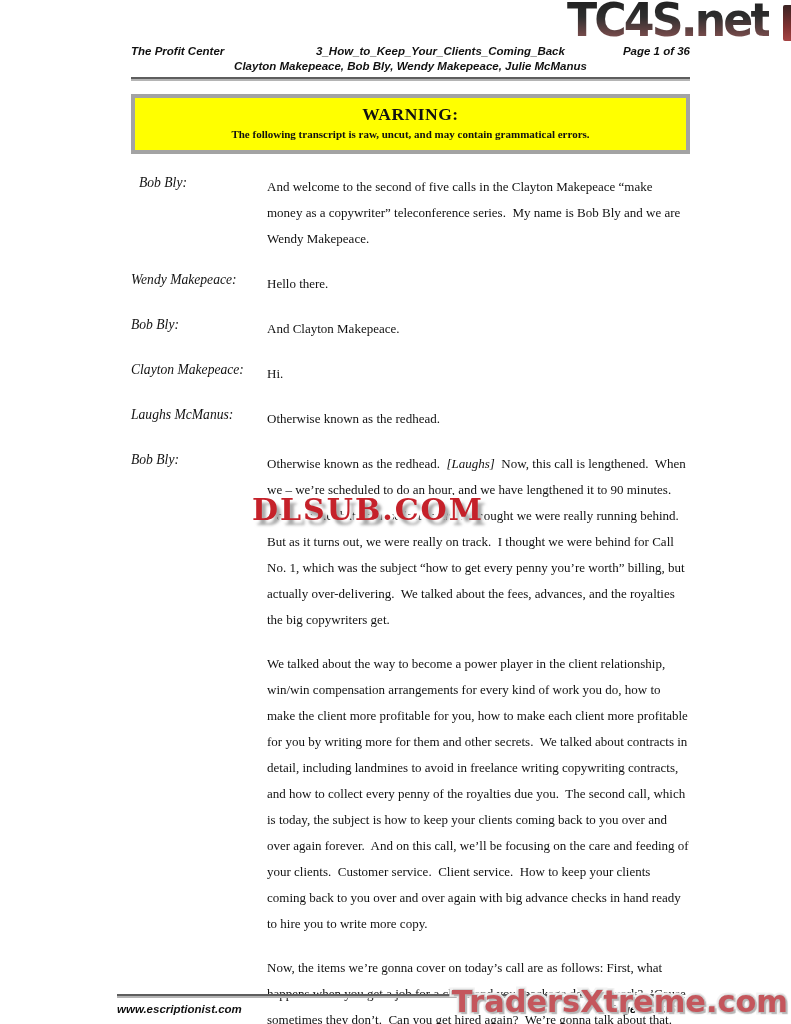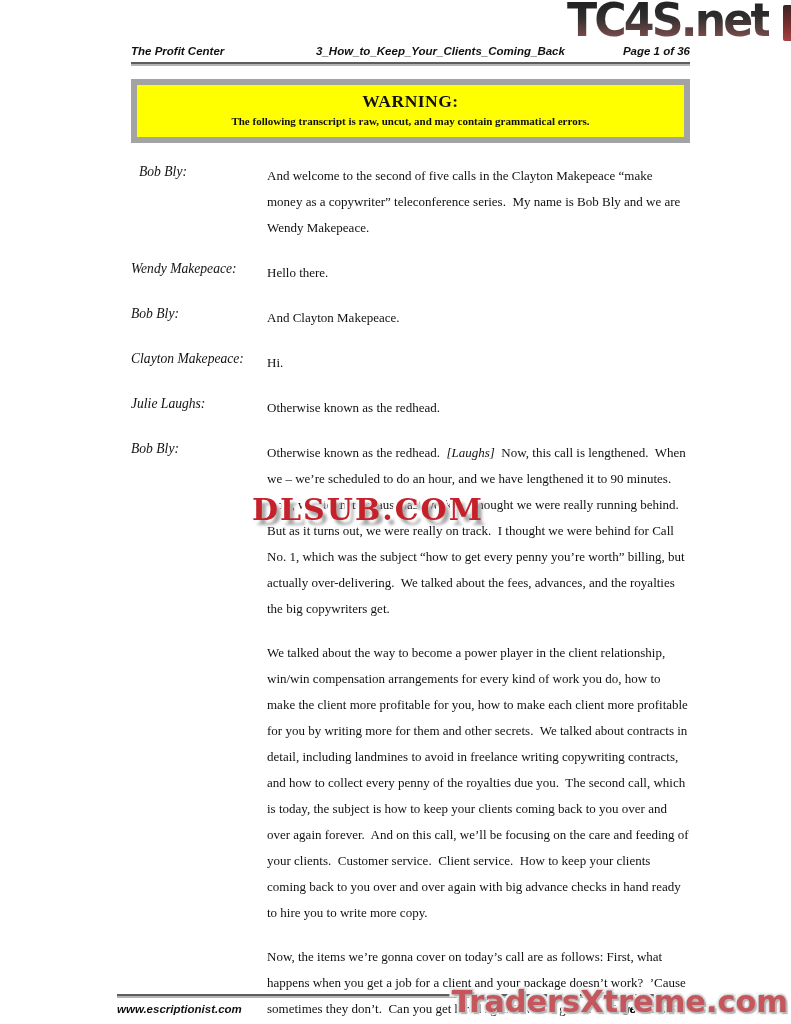--- a/index.html
+++ b/index.html
@@ -36,21 +36,21 @@
   .hdr-right{width:90px;text-align:right;}
   .hdr-row2{text-align:center;font-size:11.5px;font-weight:bold;font-style:italic;line-height:14px;margin-top:1px;}
   .rule{
     height:4px;margin-top:4px;
     background:linear-gradient(#5e5e5e 0 55%, #b4b4b4 55% 100%);
   }
   
   .warning-box{
     margin-top:13px;
     background:#ffff00;
-    border:6px solid #a3a3a3;
+    border:4px solid #a3a3a3;
     text-align:center;
     padding:6px 4px 7px 4px;
   }
   .warning-title{font-size:17.5px;font-weight:bold;line-height:21px;letter-spacing:.5px;}
   .warning-body{font-size:11px;font-weight:bold;line-height:17px;margin-top:1px;}
   
   .transcript{margin-top:20px;}
   .entry{display:grid;grid-template-columns:136px 1fr;margin-bottom:19px;}
   .speaker{
     font-style:italic;font-size:13.6px;line-height:18px;white-space:pre-wrap;
@@ -95,20 +95,21 @@
   <div class="red-strip"></div>
 
   <div class="content">
 
     <div class="header-block">
       <div class="hdr-row1">
         <span class="hdr-left">The Profit Center</span>
         <span class="hdr-center">3_How_to_Keep_Your_Clients_Coming_Back</span>
         <span class="hdr-right">Page 1 of 36</span>
       </div>
+      <div class="hdr-row2">Clayton Makepeace, Bob Bly, Wendy Makepeace, Julie McManus</div>
       <div class="rule"></div>
     </div>
 
     <div class="warning-box" style="background: rgb(255, 255, 0);">
       <div class="warning-title">WARNING:</div>
       <div class="warning-body">The following transcript is raw, uncut, and may contain grammatical errors.</div>
     </div>
 
     <div class="transcript">
   <div class="entry">
@@ -133,21 +134,21 @@
   </div>
 
   <div class="entry">
     <div class="speaker">Clayton Makepeace:</div>
     <div class="speech">
             <p><span>Hi.</span></p>
           </div>
   </div>
 
   <div class="entry">
-    <div class="speaker">Julie Laughs:</div>
+    <div class="speaker">Laughs McManus:</div>
     <div class="speech">
             <p><span>Otherwise known as the redhead.</span></p>
           </div>
   </div>
 
   <div class="entry">
     <div class="speaker">Bob Bly:</div>
     <div class="speech">
             <p><span>Otherwise known as the redhead.  </span><span class="it">[Laughs]</span><span>  Now, this call is lengthened.  When we – we’re scheduled to do an hour, and we have lengthened it to 90 minutes.  Now, we did that because last week we thought we were really running behind.  But as it turns out, we were really on track.  I thought we were behind for Call No. 1, which was the subject “how to get every penny you’re worth” billing, but actually over-delivering.  We talked about the fees, advances, and the royalties the big copywriters get.</span></p>
             <p><span>We talked about the way to become a power player in the client relationship, win/win compensation arrangements for every kind of work you do, how to make the client more profitable for you, how to make each client more profitable for you by writing more for them and other secrets.  We talked about contracts in detail, including landmines to avoid in freelance writing copywriting contracts, and how to collect every penny of the royalties due you.  The second call, which is today, the subject is how to keep your clients coming back to you over and over again forever.  And on this call, we’ll be focusing on the care and feeding of your clients.  Customer service.  Client service.  How to keep your clients coming back to you over and over again with big advance checks in hand ready to hire you to write more copy.</span></p>

